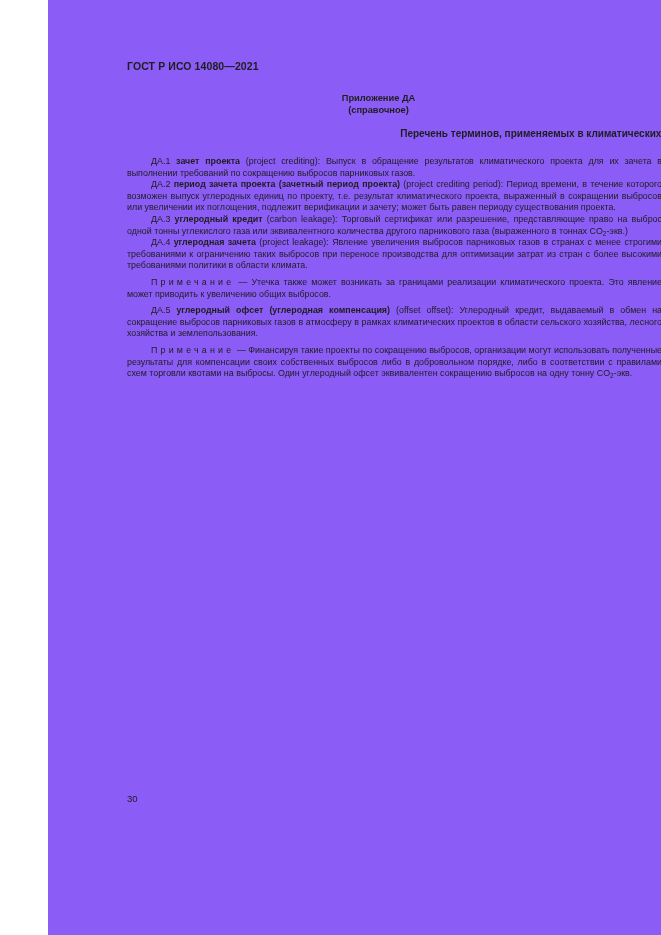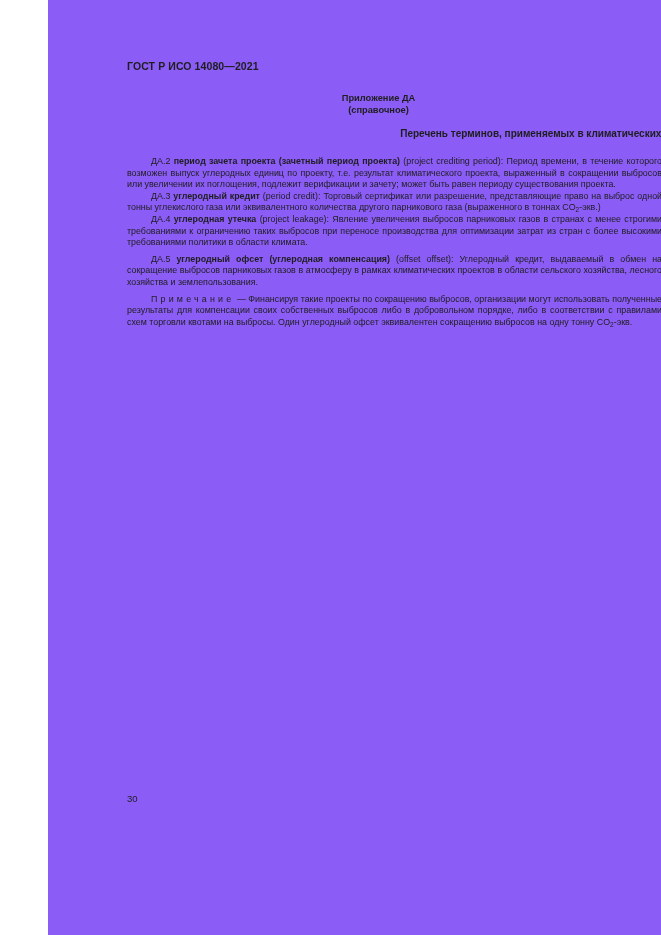--- a/index.html
+++ b/index.html
@@ -24,27 +24,29 @@
   <div class="header">ГОСТ Р ИСО 14080—2021</div>
 
   <div class="annex">
     <div>Приложение ДА</div>
     <div>(справочное)</div>
   </div>
 
   <div class="title">Перечень терминов, применяемых в климатических проектах</div>
 
   <div class="body">
+    <p><span>ДА.1</span> <b>зачет проекта</b> <span>(project crediting):</span> <span>Выпуск в обращение результатов климатического проекта для их зачета в выполнении требований по сокращению выбросов парниковых газов.</span></p>
 
     <p><span>ДА.2</span> <b>период зачета проекта (зачетный период проекта)</b> <span>(project crediting period):</span> <span>Период времени, в течение которого возможен выпуск углеродных единиц по проекту, т.е. результат климатического проекта, выраженный в сокращении выбросов или увеличении их поглощения, подлежит верификации и зачету; может быть равен периоду существования проекта.</span></p>
 
-    <p><span>ДА.3</span> <b>углеродный кредит</b> <span>(period credit):</span> <span>Торговый сертификат или разрешение, представляющие право на выброс одной тонны углекислого газа или эквивалентного количества другого парникового газа (выраженного в тоннах CO</span><sub>2</sub><span>-экв.)</span></p>
+    <p><span>ДА.3</span> <b>углеродный кредит</b> <span>(carbon leakage):</span> <span>Торговый сертификат или разрешение, представляющие право на выброс одной тонны углекислого газа или эквивалентного количества другого парникового газа (выраженного в тоннах CO</span><sub>2</sub><span>-экв.)</span></p>
 
-    <p><span>ДА.4</span> <b>углеродная утечка</b> <span>(project leakage):</span> <span>Явление увеличения выбросов парниковых газов в странах с менее строгими требованиями к ограничению таких выбросов при переносе производства для оптимизации затрат из стран с более высокими требованиями политики в области климата.</span></p>
+    <p><span>ДА.4</span> <b>углеродная зачета</b> <span>(project leakage):</span> <span>Явление увеличения выбросов парниковых газов в странах с менее строгими требованиями к ограничению таких выбросов при переносе производства для оптимизации затрат из стран с более высокими требованиями политики в области климата.</span></p>
 
+    <p class="gap"><span class="spaced">Примечание</span><span> — Утечка также может возникать за границами реализации климатического проекта. Это явление может приводить к увеличению общих выбросов.</span></p>
 
     <p class="gap"><span>ДА.5</span> <b>углеродный офсет (углеродная компенсация)</b> <span>(offset offset):</span> <span>Углеродный кредит, выдаваемый в обмен на сокращение выбросов парниковых газов в атмосферу в рамках климатических проектов в области сельского хозяйства, лесного хозяйства и землепользования.</span></p>
 
     <p class="gap"><span class="spaced">Примечание</span><span> — Финансируя такие проекты по сокращению выбросов, организации могут использовать полученные результаты для компенсации своих собственных выбросов либо в добровольном порядке, либо в соответствии с правилами схем торговли квотами на выбросы. Один углеродный офсет эквивалентен сокращению выбросов на одну тонну CO</span><sub>2</sub><span>-экв.</span></p>
   </div>
 
   <div class="pagenum">30</div>
 </div>
 
 </body></html>

